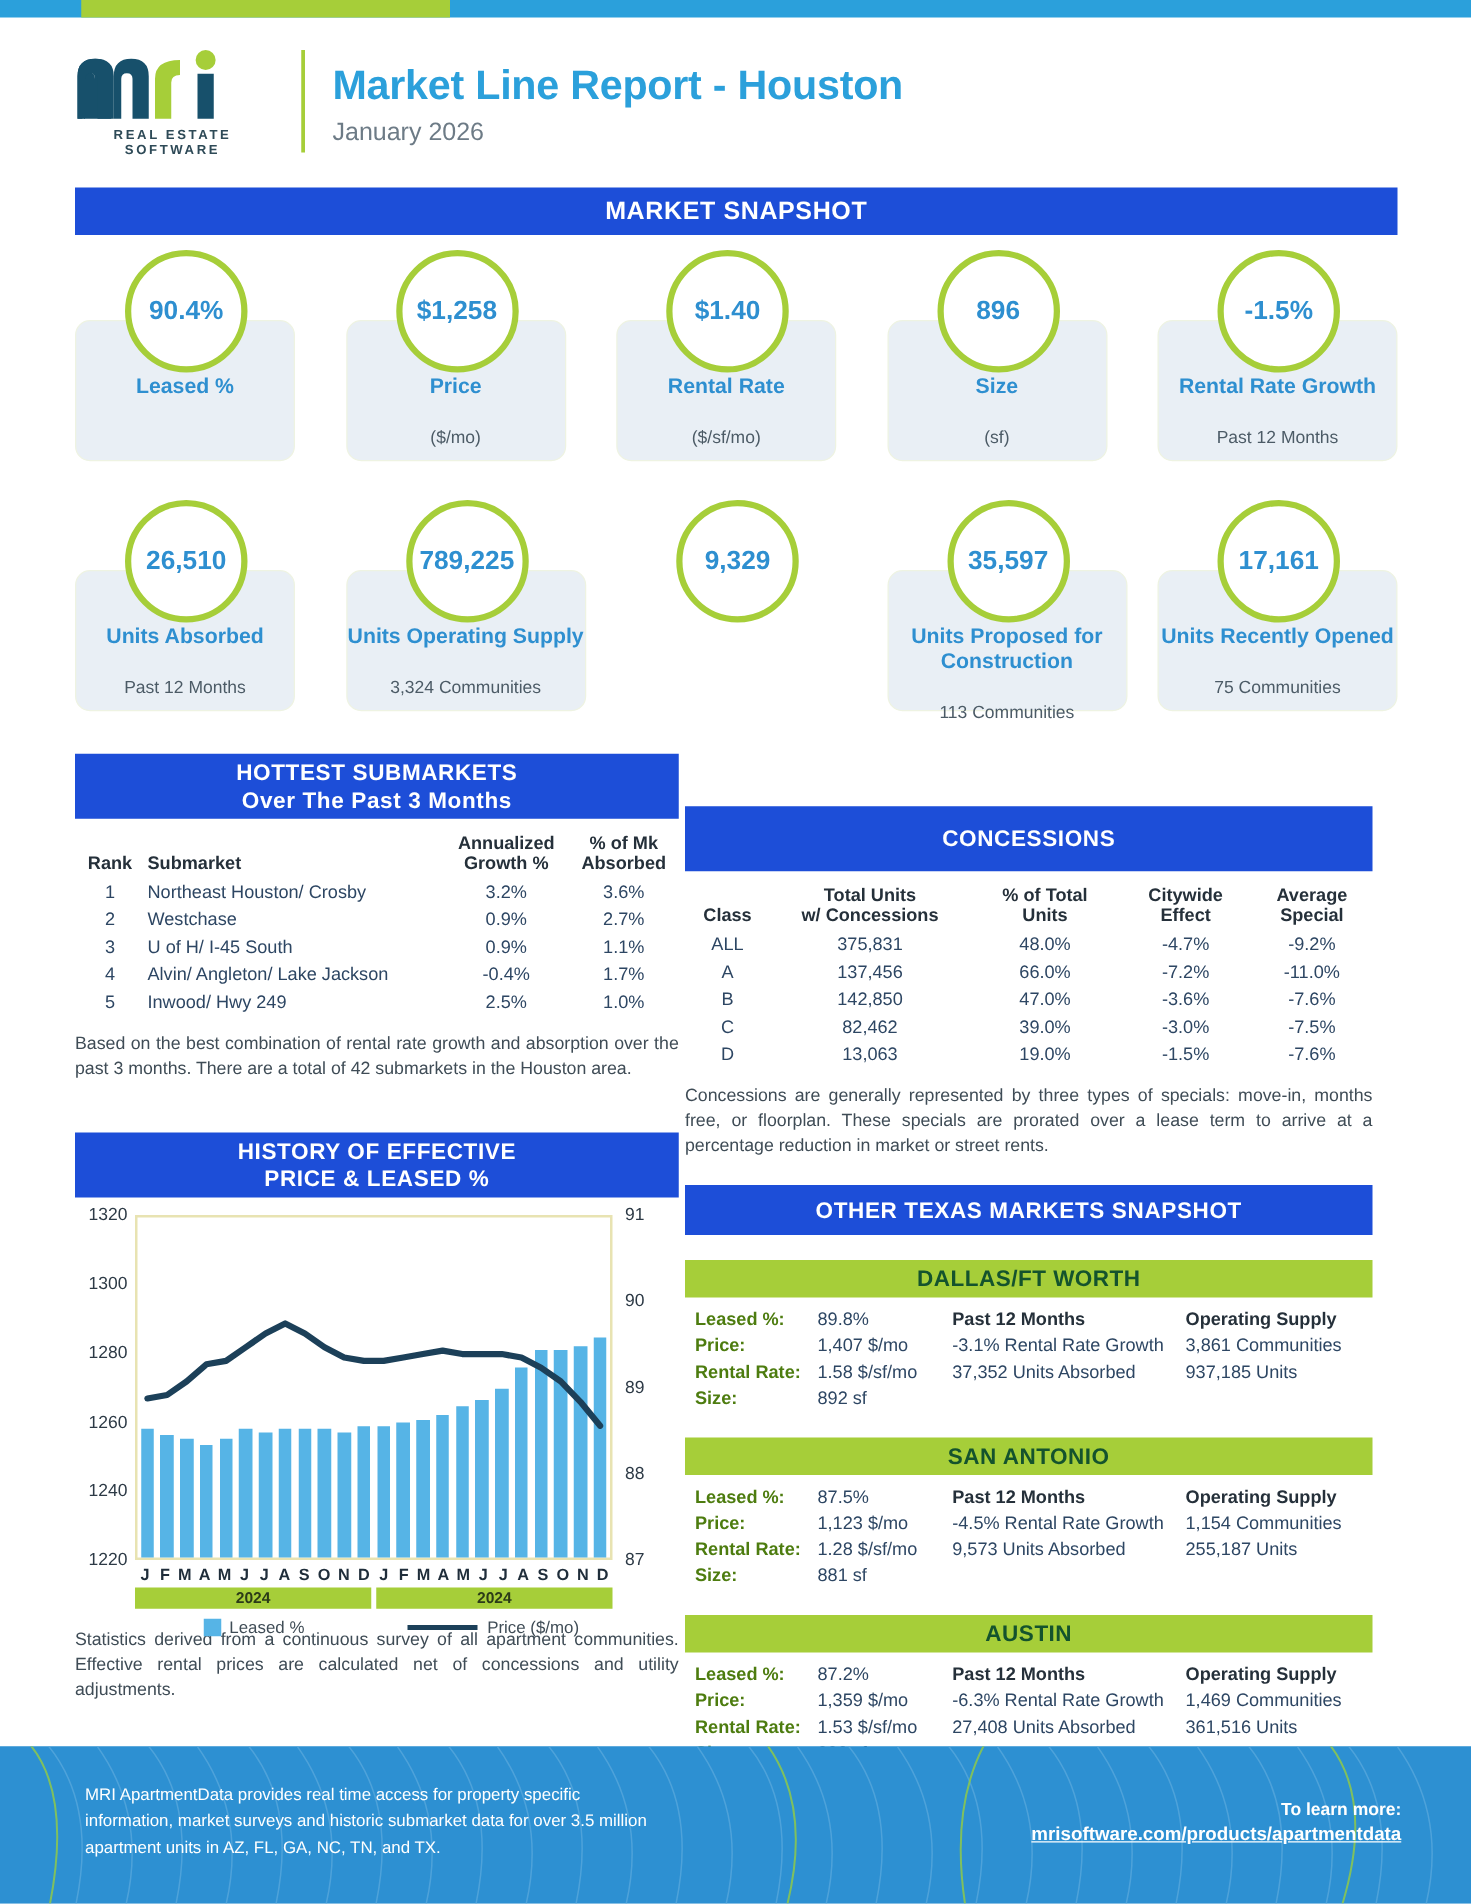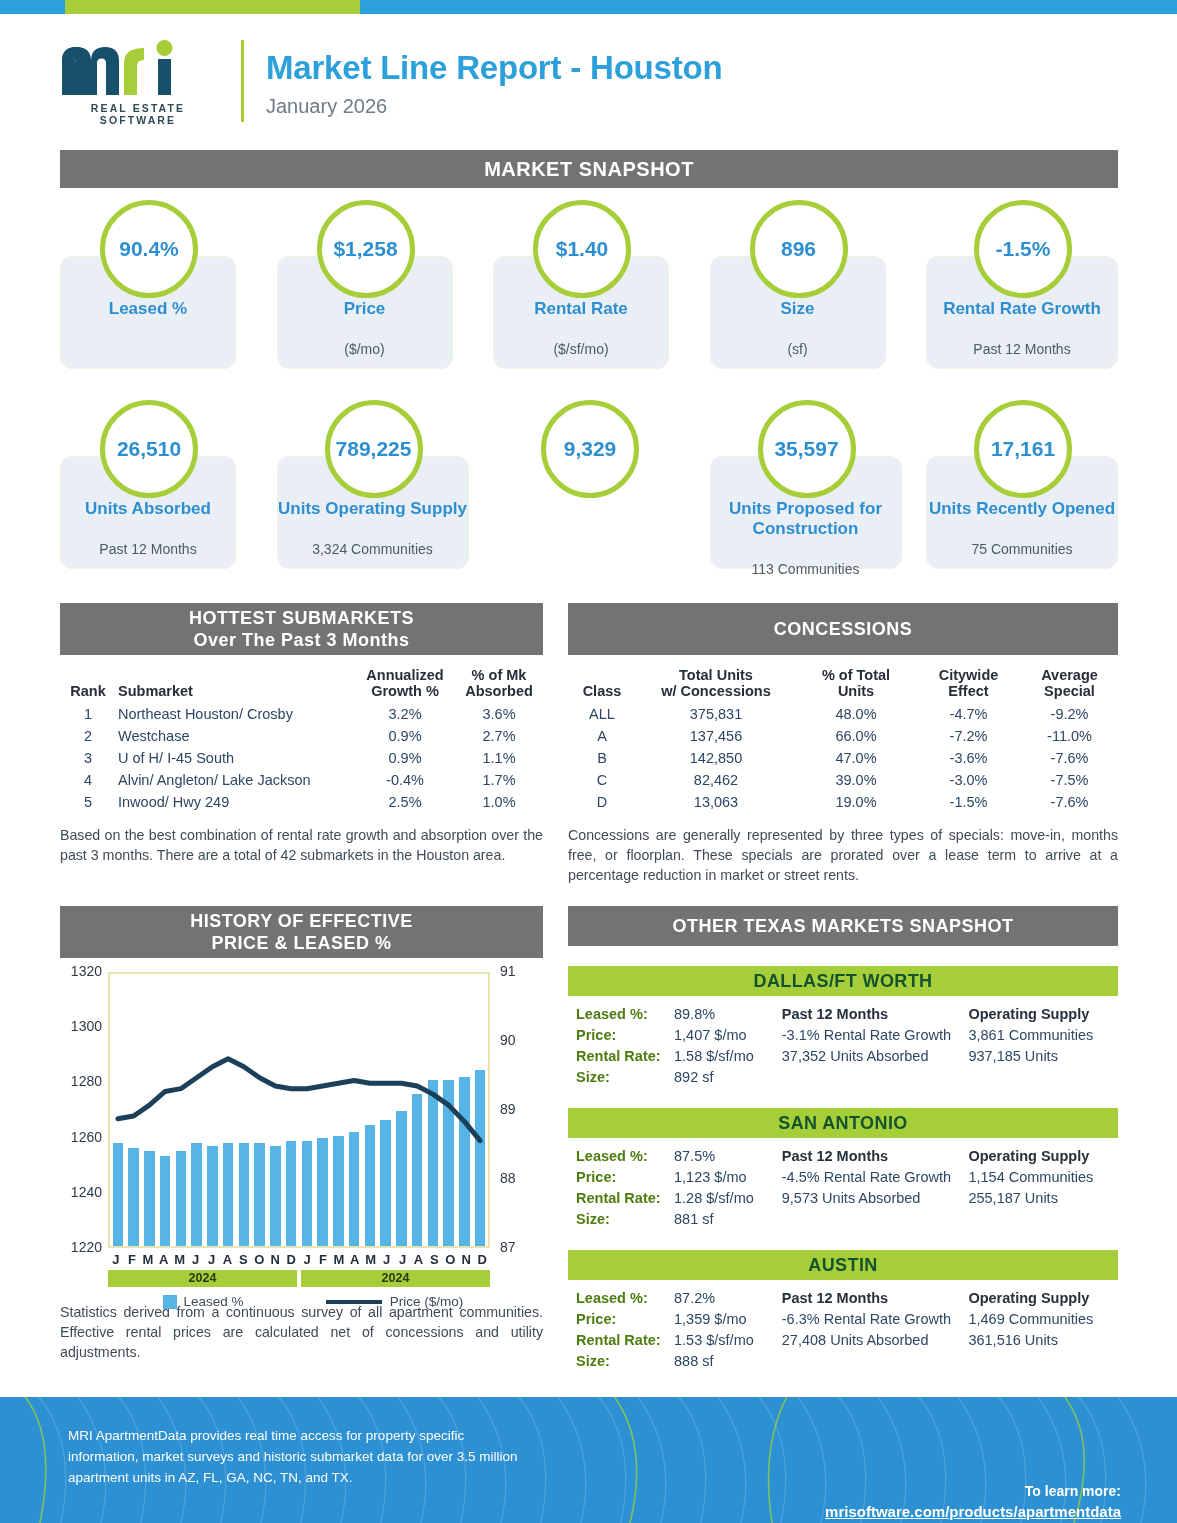--- a/index.html
+++ b/index.html
@@ -20,21 +20,21 @@
   .logo-wrap { width:175px; padding-right:12px; }
   .logo-mark { width:160px; height:62px; display:block; }
   .logo-tag { font-size:10.5px; letter-spacing:2.1px; color:#2e4a57; font-weight:700; margin-top:3px; text-align:center; width:160px;}
   .divider { width:3px; height:82px; background:#a6ce39; margin:0 22px 0 8px; }
   .title-block { padding-top:4px; }
   .report-title { font-size:33px; font-weight:bold; color:#2ba0db; letter-spacing:-0.2px; }
   .report-date { font-size:20px; color:#6d7b86; margin-top:8px; }
 
   
   .bar {
-    background:#737373; color:#fff; text-align:center;
+    background:#1d4ed8; color:#fff; text-align:center;
     font-weight:bold; letter-spacing:0.5px;
     display:flex; align-items:center; justify-content:center;
   }
   .bar-main { position:absolute; top:150px; left:60px; width:1058px; height:38px; font-size:20px; }
 
   
   .metrics { position:absolute; left:60px; width:1058px; }
   .metrics.row1 { top:200px; }
   .metrics.row2 { top:400px; }
   .metric-row { display:flex; justify-content:space-between; }
@@ -53,21 +53,21 @@
     display:flex; align-items:center; justify-content:center;
     font-size:21px; font-weight:bold; color:#2e8fd0; z-index:3;
   }
   .metric.wide .metric-circle { left:48px; }
   .metric-label { font-size:17px; font-weight:bold; color:#2e8fd0; text-align:center; line-height:20px; }
   .metric-sub { font-size:14px; color:#4c5b66; margin-top:22px; text-align:center; }
   .metric-label.two { line-height:20px; }
 
   
   .col-left { position:absolute; left:60px; width:483px; }
-  .col-right { position:absolute; left:568px; width:550px; }
+  .col-right { position:absolute; left:548px; width:550px;margin-top:42px; }
 
   .bar-sub { height:52px; font-size:18px; line-height:22px; flex-direction:column; }
   .bar-sub-1 { height:40px; font-size:18px; }
 
   
   table { width:100%; border-collapse:collapse; }
   th { font-size:14.5px; font-weight:bold; color:#25303a; padding:4px 2px; vertical-align:bottom; }
   td { font-size:14.5px; color:#2d4663; padding:3px 2px; }
 
   .tbl-hot th:nth-child(1), .tbl-hot td:nth-child(1){ text-align:center; width:56px; }
@@ -117,21 +117,21 @@
   .mkt-row { display:flex; line-height:21px; }
   .mkt-k { width:98px; font-weight:bold; color:#4d7c0f; }
   .mkt-v { color:#2d4663; }
   .mkt-title { font-weight:bold; color:#25303a; line-height:21px; }
   .mkt-line { color:#2d4663; line-height:21px; }
 
   
   .footer { position:absolute; left:0; top:1397px; width:1177px; height:126px; background:#2d90d2; overflow:hidden; }
   .footer svg { position:absolute; inset:0; }
   .footer-text { position:absolute; left:68px; top:28px; width:470px; font-size:13.5px; color:#fff; line-height:21px; z-index:2; }
-  .footer-right { position:absolute; right:56px; top:42px; text-align:right; z-index:2;margin-top:44px; }
+  .footer-right { position:absolute; right:56px; top:42px; text-align:right; z-index:2; }
   .footer-learn { font-size:14px; color:#fff; font-weight:bold; }
   .footer-url { font-size:15px; color:#fff; font-weight:bold; text-decoration:underline; margin-top:4px; display:block; }
 </style>
 </head>
 <body>
 
 <div class="topbar">
   <div class="topbar-green"></div>
 </div>
 

